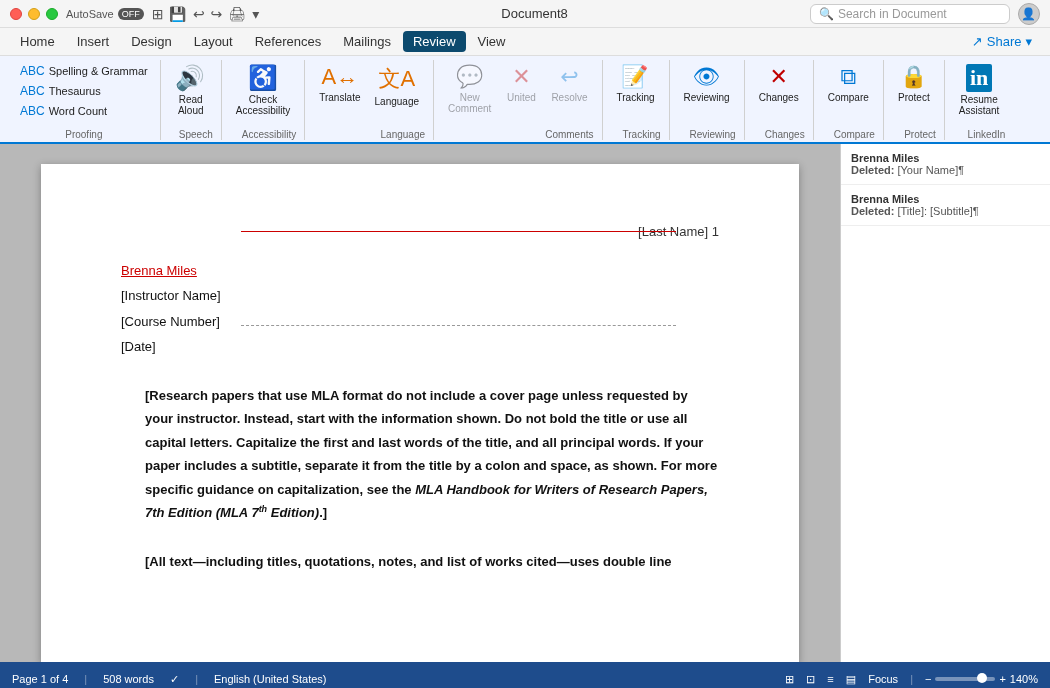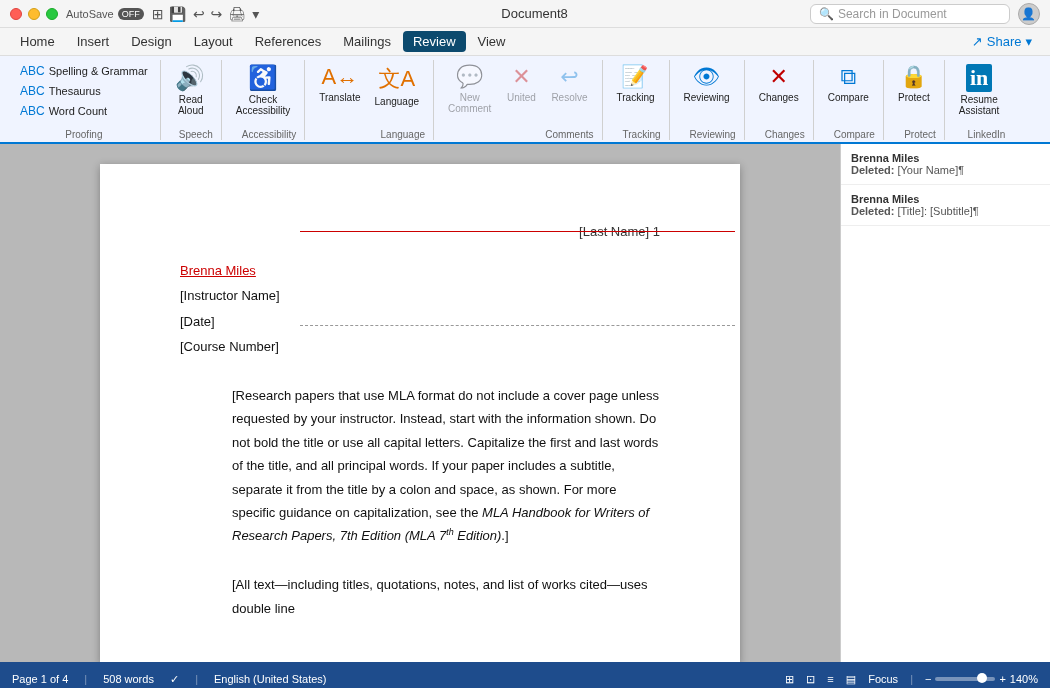--- a/index.html
+++ b/index.html
@@ -151,40 +151,40 @@
     }
     .doc-main {
       flex: 1;
       overflow-y: auto;
       padding: 20px;
       display: flex;
       justify-content: center;
     }
     .page {
       background: white;
-      width: 640px;
+      width: 758px;
       min-height: 500px;
       padding: 60px 80px;
       box-shadow: 0 2px 8px rgba(0,0,0,0.3);
       position: relative;
     }
     .page-header {
       text-align: right;
       font-size: 13px;
       color: #333;
       margin-bottom: 20px;
     }
     .doc-content { font-size: 13px; line-height: 1.8; color: #111; }
     .author-name {
       color: #c00;
       text-decoration: underline;
       font-size: 13px;
     }
     .doc-block { margin-bottom: 2px; font-size: 13px; }
-    .indent { margin-left: 52px; }
+    .indent { margin-left: 24px; font-weight: bold; }
     .italic { font-style: italic; }
     .superscript { font-size: 9px; vertical-align: super; }
 
     
     .right-panel {
       width: 210px;
       background: white;
       border-left: 1px solid #ccc;
       overflow-y: auto;
     }
@@ -414,24 +414,24 @@
       </div>
 
       <div class="doc-content">
         <div class="doc-block">
           <span class="author-name">Brenna Miles</span>
         </div>
         <div class="doc-block">
           <span>[Instructor Name]</span>
         </div>
         <div class="doc-block">
+          <span>[Course Number]</span>
+        </div>
+        <div class="doc-block">
           <span>[Date]</span>
-        </div>
-        <div class="doc-block">
-          <span>[Course Number]</span>
         </div>
         <br>
         <div class="doc-block indent">
           <span>[Research papers that use MLA format do not include a cover page unless requested by your instructor. Instead, start with the information shown. Do not bold the title or use all capital letters. Capitalize the first and last words of the title, and all principal words. If your paper includes a subtitle, separate it from the title by a colon and space, as shown. For more specific guidance on capitalization, see the </span><span class="italic">MLA Handbook for Writers of Research Papers, 7th Edition (MLA 7</span><span class="italic superscript">th</span><span class="italic"> Edition)</span><span>.]</span>
         </div>
         <br>
         <div class="doc-block indent">
           <span>[All text—including titles, quotations, notes, and list of works cited—uses double line</span>
         </div>
       </div>

